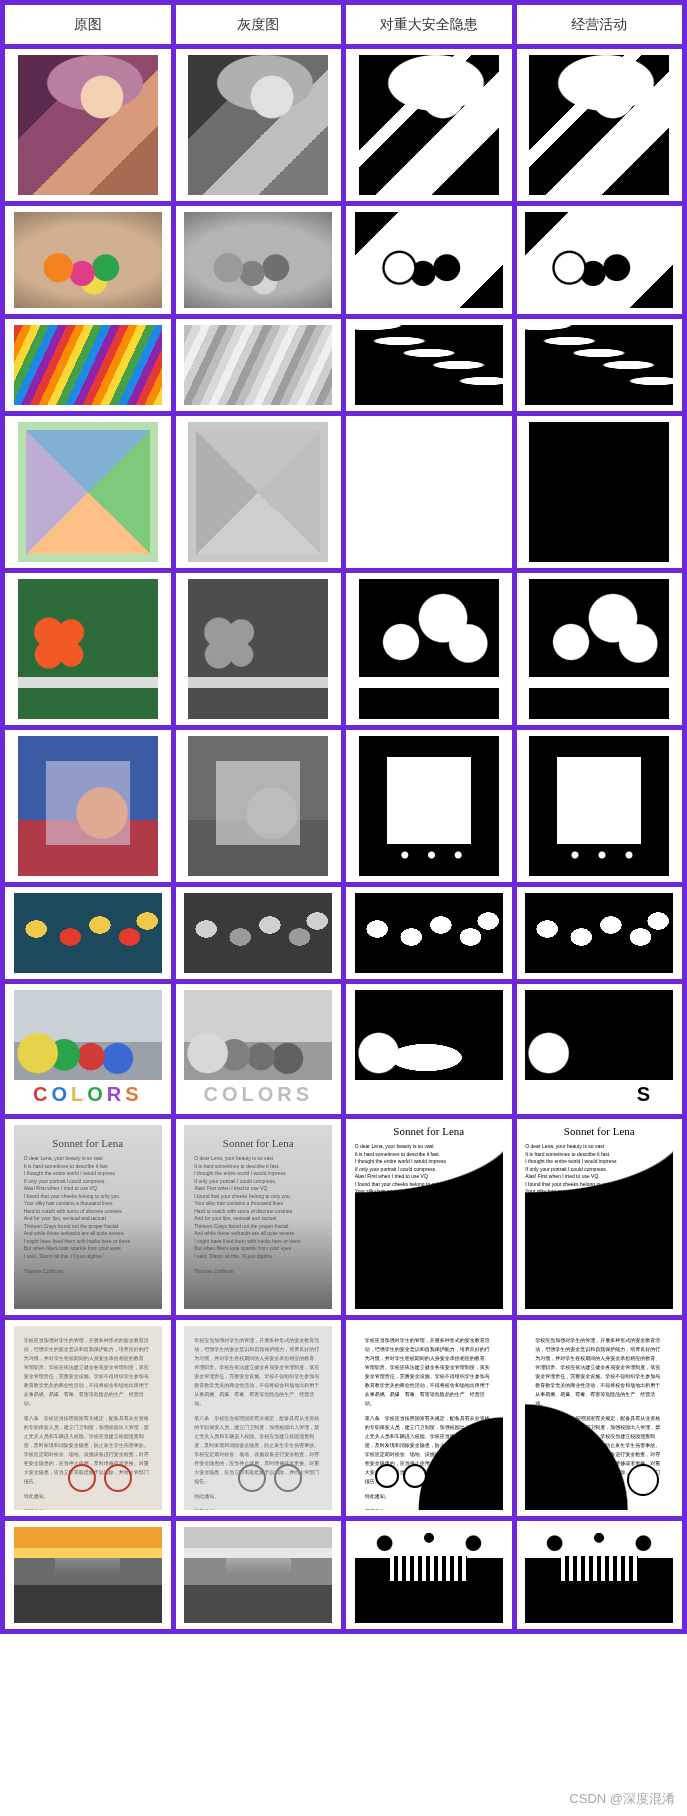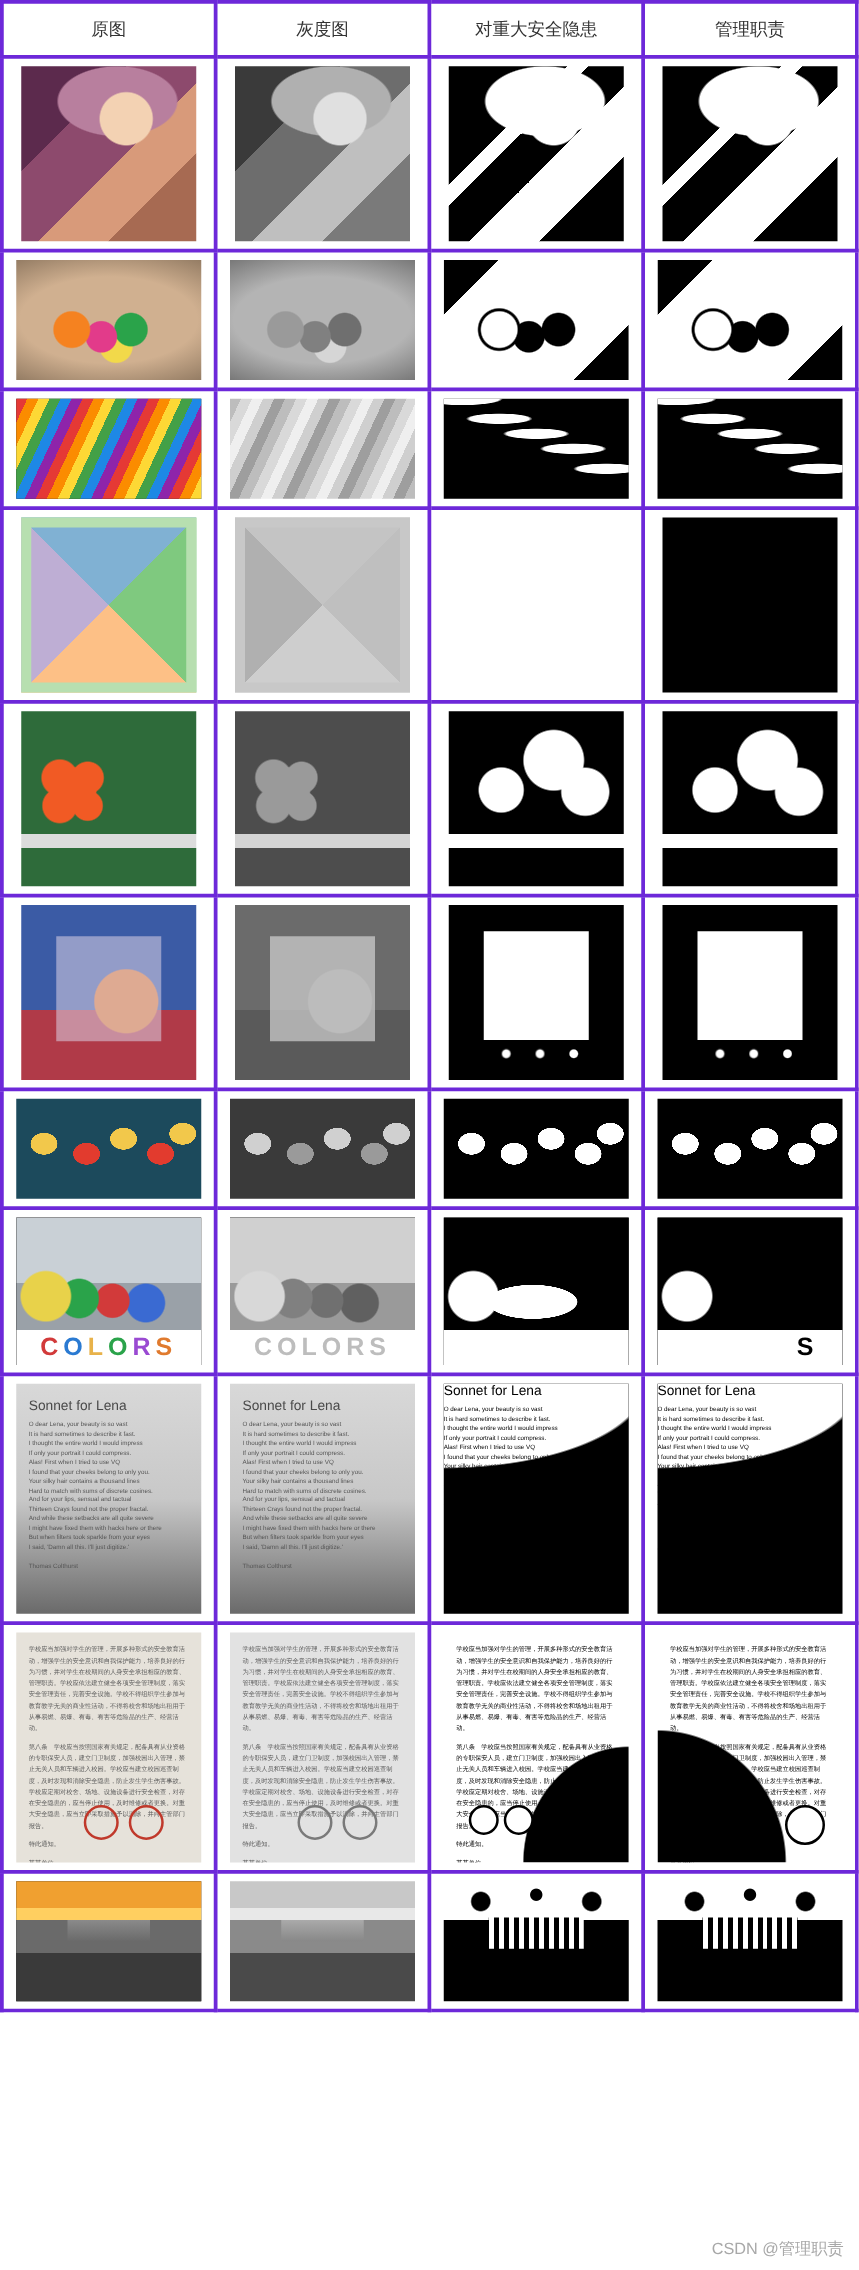--- a/index.html
+++ b/index.html
@@ -8,21 +8,21 @@
     font-family: "Microsoft YaHei", "PingFang SC", Arial, sans-serif;
     width: 687px;
     padding: 0;
   }
   table {
     border-collapse: collapse;
     width: 100%;
     table-layout: fixed;
   }
   th, td {
-    border: 3px solid #6d28d9;
+    border: 5px solid #6d28d9;
     padding: 6px;
     text-align: center;
     vertical-align: middle;
     background: #fff;
   }
   th {
     font-weight: 400;
     font-size: 14px;
     color: #333;
     height: 44px;
@@ -265,21 +265,21 @@
   .colors-text.bw  { background:#fff }
   .colors-text.bw span{color:#fff}
   .colors-text.bw2 span{color:#fff}
   .colors-text.bw2 span:nth-child(6){color:#000}
 
   .sonnet {
     background: linear-gradient(#d8d8d8 0%, #c8c8c8 50%, #6a6a6a 100%);
     position: relative; color: #4a4a4a;
     padding: 12px 10px; display: block;
   }
-  .sonnet-title { font-family: Liberation Sans, sans-serif; font-size: 11px; margin-bottom: 6px; text-align:left; }
+  .sonnet-title { font-family: Liberation Serif, serif; font-size: 11px; margin-bottom: 6px; text-align:center; }
   .sonnet-lines { font-size: 5px; line-height: 1.5; text-align:left; color:#555; }
   .sonnet-bw {
     background: #000; position: relative;
   }
   .sonnet-bw::before {
     content:""; position:absolute; left:0; top:0; width:100%; height:56%;
     background: radial-gradient(ellipse 200% 120% at 0% 0%, #fff 54%, transparent 55%);
   }
   .sonnet-bw .sonnet-title, .sonnet-bw .sonnet-lines { position:relative; z-index:1; color:#000; }
 
@@ -359,21 +359,21 @@
 </style>
 </head>
 <body>
 
 <table>
   <thead>
     <tr>
       <th>原图</th>
       <th>灰度图</th>
       <th>对重大安全隐患</th>
-      <th>管理职责</th>
+      <th>经营活动</th>
     </tr>
   </thead>
   <tbody id="tbody">
       <tr>
         <td>
           <div class="cell-wrap">
             <div class="thumb square lena-color"></div>
           </div>
         </td>
         <td>
@@ -687,13 +687,13 @@
         </td>
         <td>
           <div class="cell-wrap">
             <div class="thumb wide wall-bw"></div>
           </div>
         </td>
       </tr>
     </tbody>
 </table>
 
-<div class="watermark">CSDN @管理职责</div>
+<div class="watermark">CSDN @深度混淆</div>
 
 </body></html>

